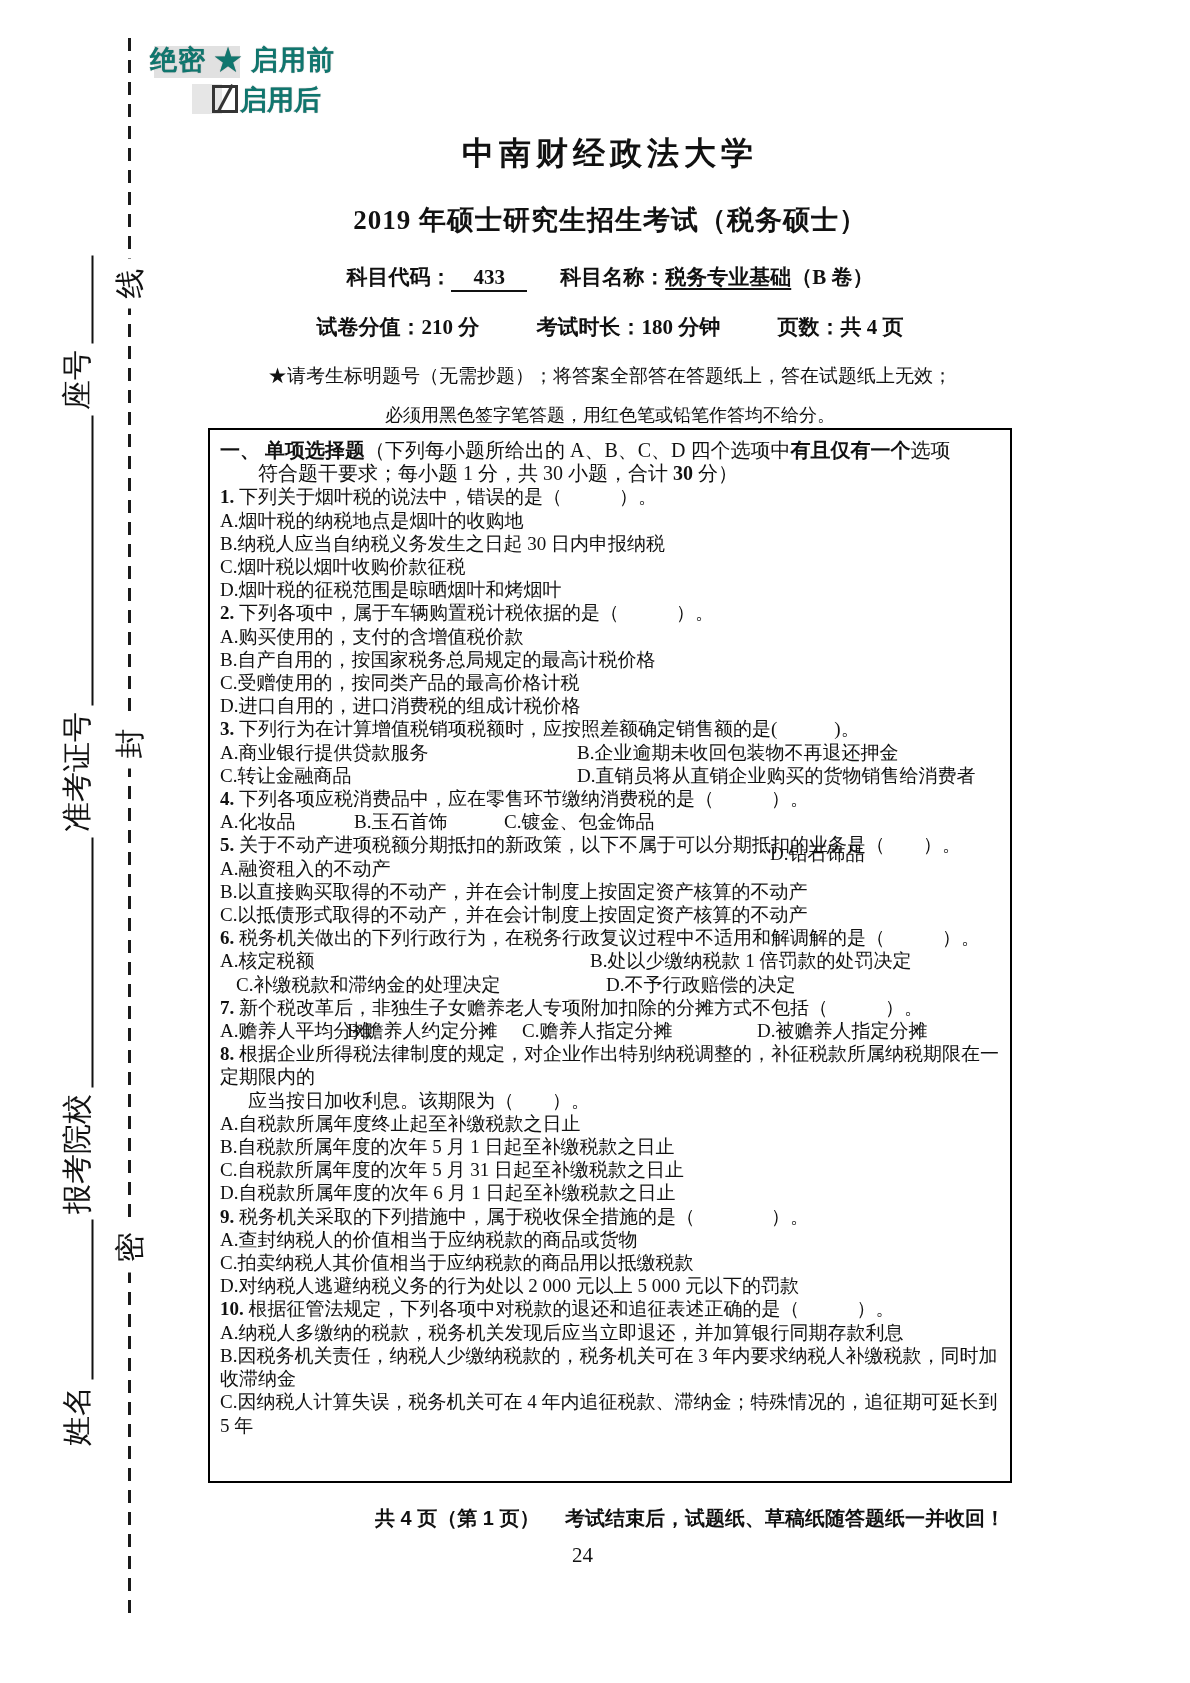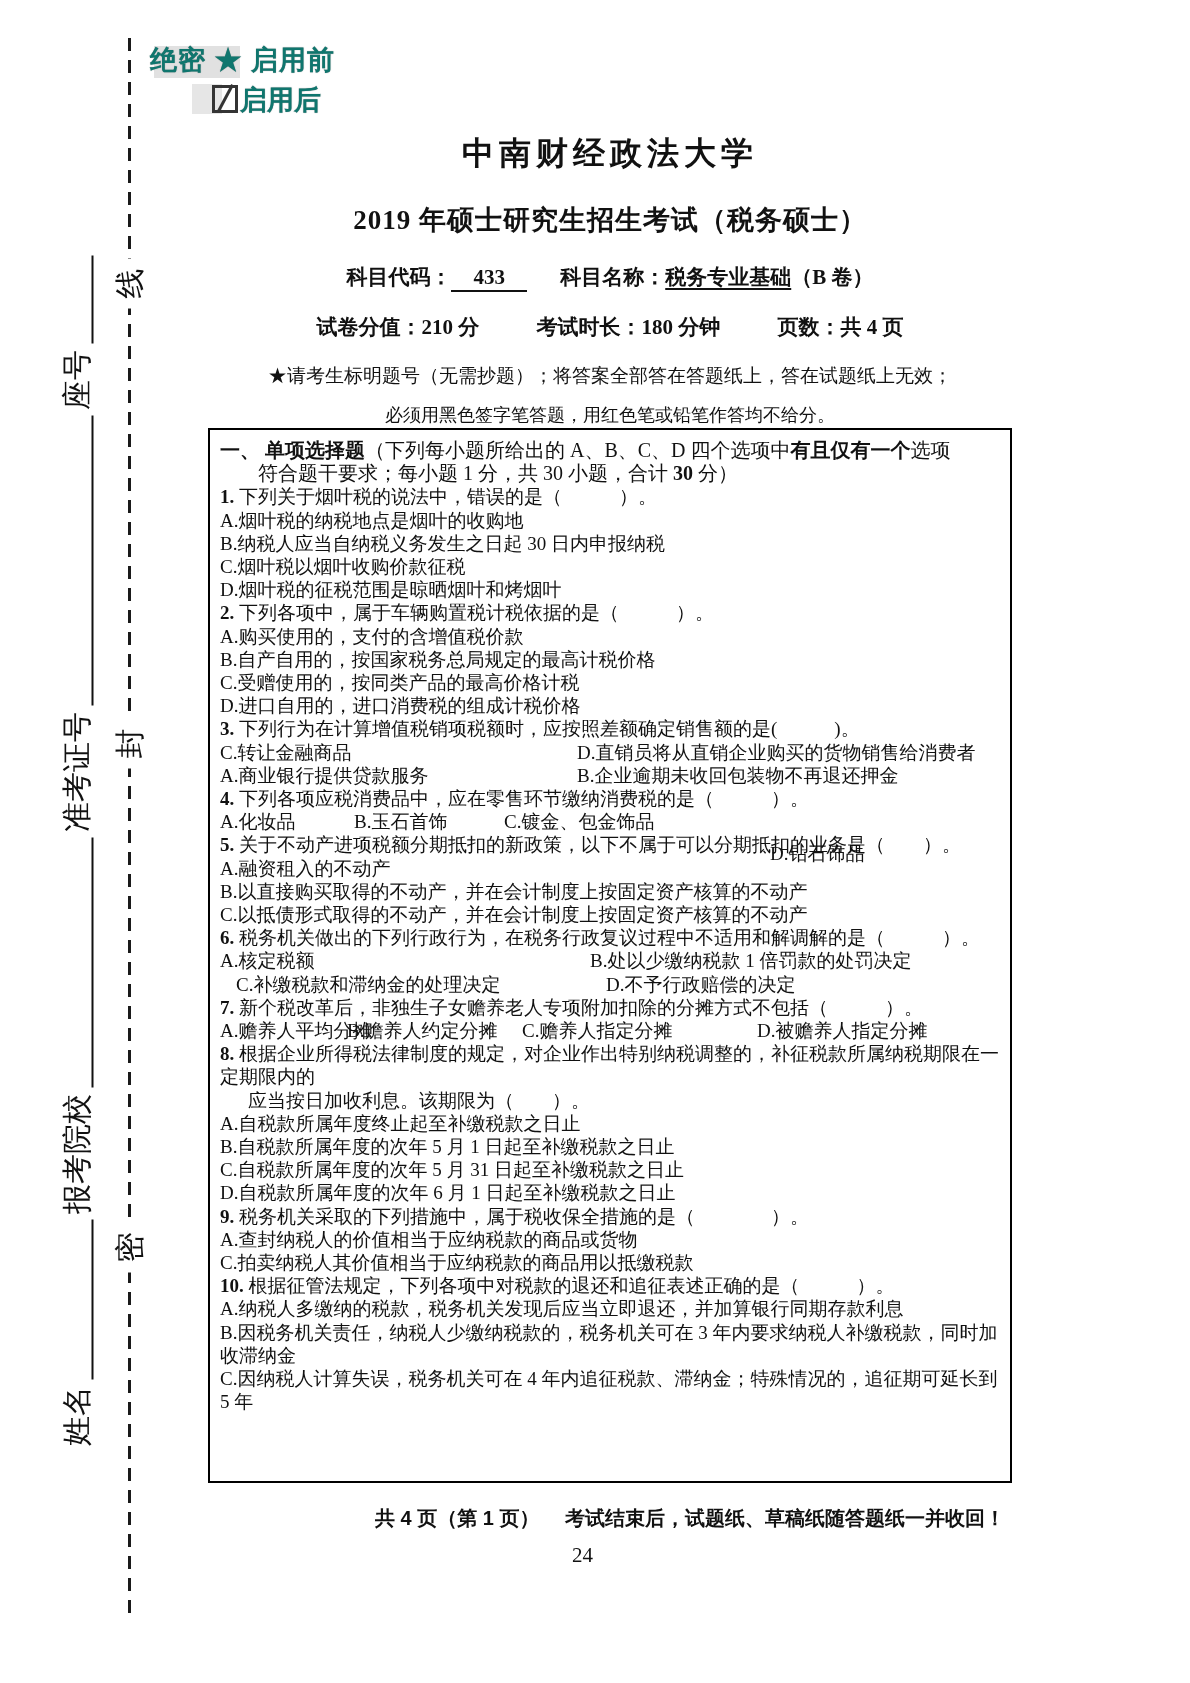--- a/index.html
+++ b/index.html
@@ -104,22 +104,22 @@
         </div>
         <div class="q">
           <div class="qline"><span class="qnum">2. </span><span>下列各项中，属于车辆购置税计税依据的是（　　　）。</span></div>
           <div class="opt">A.购买使用的，支付的含增值税价款</div>
           <div class="opt">B.自产自用的，按国家税务总局规定的最高计税价格</div>
           <div class="opt">C.受赠使用的，按同类产品的最高价格计税</div>
           <div class="opt">D.进口自用的，进口消费税的组成计税价格</div>
         </div>
         <div class="q">
           <div class="qline"><span class="qnum">3. </span><span>下列行为在计算增值税销项税额时，应按照差额确定销售额的是(　　　)。</span></div>
+          <div class="optrow"><span class="optcell" style="width: 357px;">A.商业银行提供贷款服务</span><span>B.企业逾期未收回包装物不再退还押金</span></div>
           <div class="optrow"><span class="optcell" style="width: 357px;">C.转让金融商品</span><span>D.直销员将从直销企业购买的货物销售给消费者</span></div>
-          <div class="optrow"><span class="optcell" style="width: 357px;">A.商业银行提供贷款服务</span><span>B.企业逾期未收回包装物不再退还押金</span></div>
         </div>
         <div class="q">
           <div class="qline"><span class="qnum">4. </span><span>下列各项应税消费品中，应在零售环节缴纳消费税的是（　　　）。</span></div>
           <div class="optrow rel">
             <span class="abs" style="left: 0px;">A.化妆品</span>
             <span class="abs" style="left: 134px;">B.玉石首饰</span>
             <span class="abs" style="left: 284px;">C.镀金、包金饰品</span>
             <span class="abs" style="left: 550px; margin-top: 32px;">D.钻石饰品</span>
           </div>
         </div>
@@ -148,20 +148,21 @@
           <div class="qline cont"><span>应当按日加收利息。该期限为（　　）。</span></div>
           <div class="opt">A.自税款所属年度终止起至补缴税款之日止</div>
           <div class="opt">B.自税款所属年度的次年 5 月 1 日起至补缴税款之日止</div>
           <div class="opt">C.自税款所属年度的次年 5 月 31 日起至补缴税款之日止</div>
           <div class="opt">D.自税款所属年度的次年 6 月 1 日起至补缴税款之日止</div>
         </div>
         <div class="q">
           <div class="qline"><span class="qnum">9. </span><span>税务机关采取的下列措施中，属于税收保全措施的是（　　　　）。</span></div>
           <div class="opt">A.查封纳税人的价值相当于应纳税款的商品或货物</div>
           <div class="opt">C.拍卖纳税人其价值相当于应纳税款的商品用以抵缴税款</div>
+          <div class="opt">D.对纳税人逃避纳税义务的行为处以 2 000 元以上 5 000 元以下的罚款</div>
         </div>
         <div class="q">
           <div class="qline"><span class="qnum">10. </span><span>根据征管法规定，下列各项中对税款的退还和追征表述正确的是（　　　）。</span></div>
           <div class="opt">A.纳税人多缴纳的税款，税务机关发现后应当立即退还，并加算银行同期存款利息</div>
           <div class="opt">B.因税务机关责任，纳税人少缴纳税款的，税务机关可在 3 年内要求纳税人补缴税款，同时加收滞纳金</div>
           <div class="opt">C.因纳税人计算失误，税务机关可在 4 年内追征税款、滞纳金；特殊情况的，追征期可延长到 5 年</div>
         </div>
       </div>
   </div>
 

